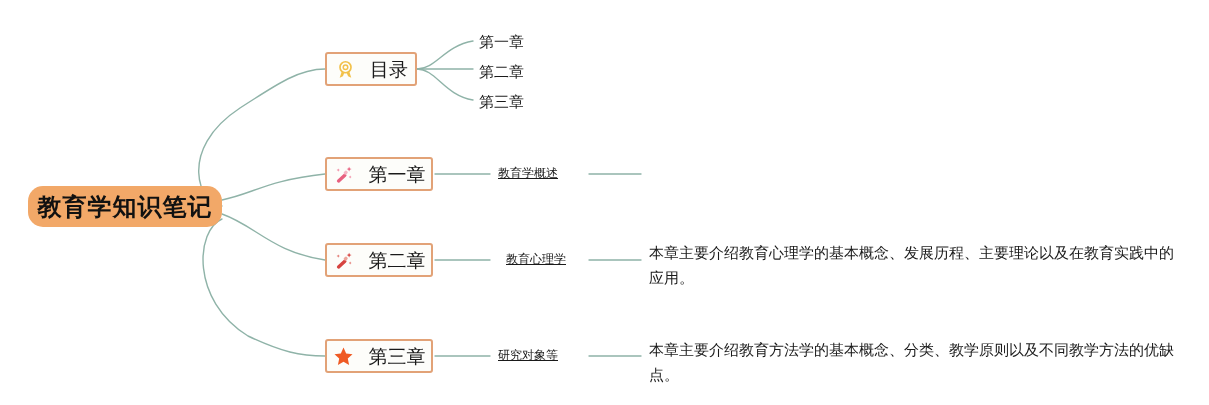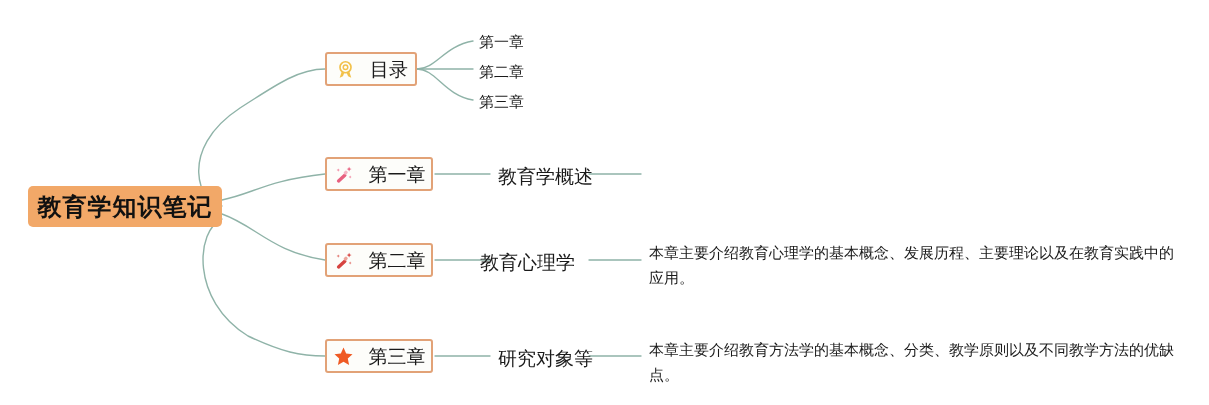--- a/index.html
+++ b/index.html
@@ -33,21 +33,21 @@
   }
 
   
   .root-node {
     position: absolute;
     left: 28px;
     top: 186px;
     width: 194px;
     height: 41px;
     background: #f2a868;
-    border-radius: 5px;
+    border-radius: 15px;
     display: flex;
     align-items: center;
     justify-content: center;
   }
   .root-label {
     font-size: 24px;
     font-weight: bold;
     color: #111111;
     letter-spacing: 1px;
     line-height: 1;
@@ -94,27 +94,28 @@
     color: #1a1a1a;
     line-height: 1;
     white-space: nowrap;
   }
   #toc-0 { left: 479px; top: 34px; }
   #toc-1 { left: 479px; top: 64px; }
   #toc-2 { left: 479px; top: 94px; }
 
   .mid-text {
     position: absolute;
-    font-size: 19px;
-    color: #1a1a1a;
-    line-height: 1;
-    white-space: nowrap;
+    font-size: 12px;
+    color: #1a1a1a;
+    line-height: 1;
+    white-space: nowrap;
+    text-decoration: underline;
   }
   #mid-0 { left: 498px; top: 167px; }
-  #mid-1 { left: 480px; top: 253px; }
+  #mid-1 { left: 506px; top: 253px; }
   #mid-2 { left: 498px; top: 349px; }
 
   .desc-text {
     position: absolute;
     left: 649px;
     width: 530px;
     font-size: 15px;
     color: #1a1a1a;
     line-height: 25px;
     text-align: left;

